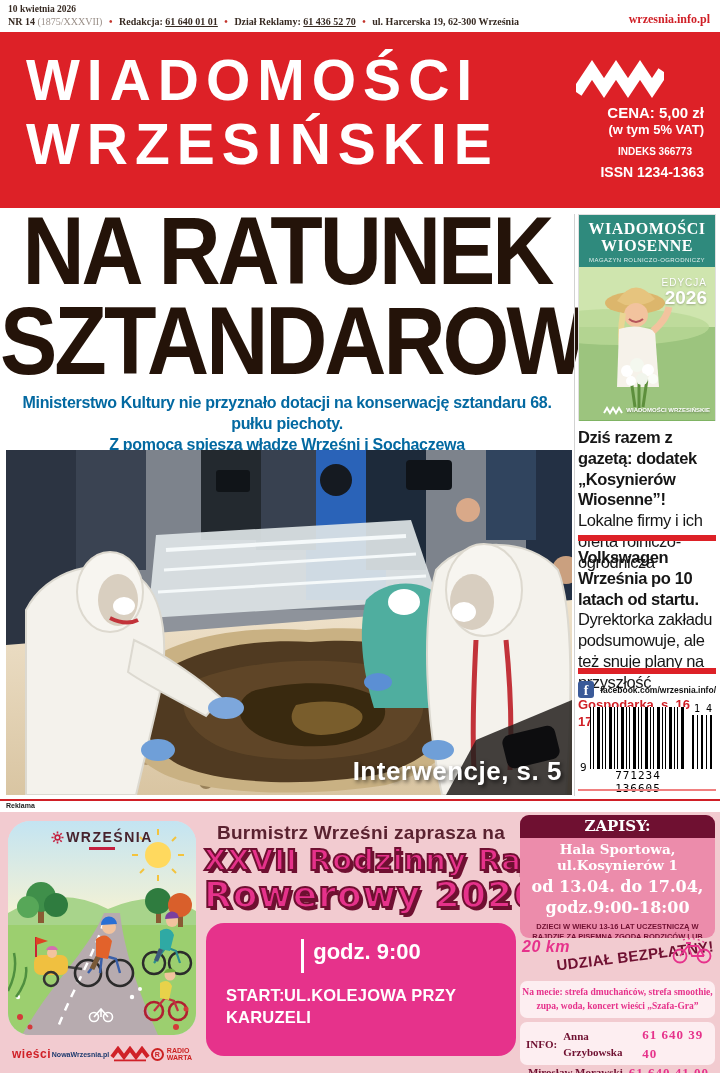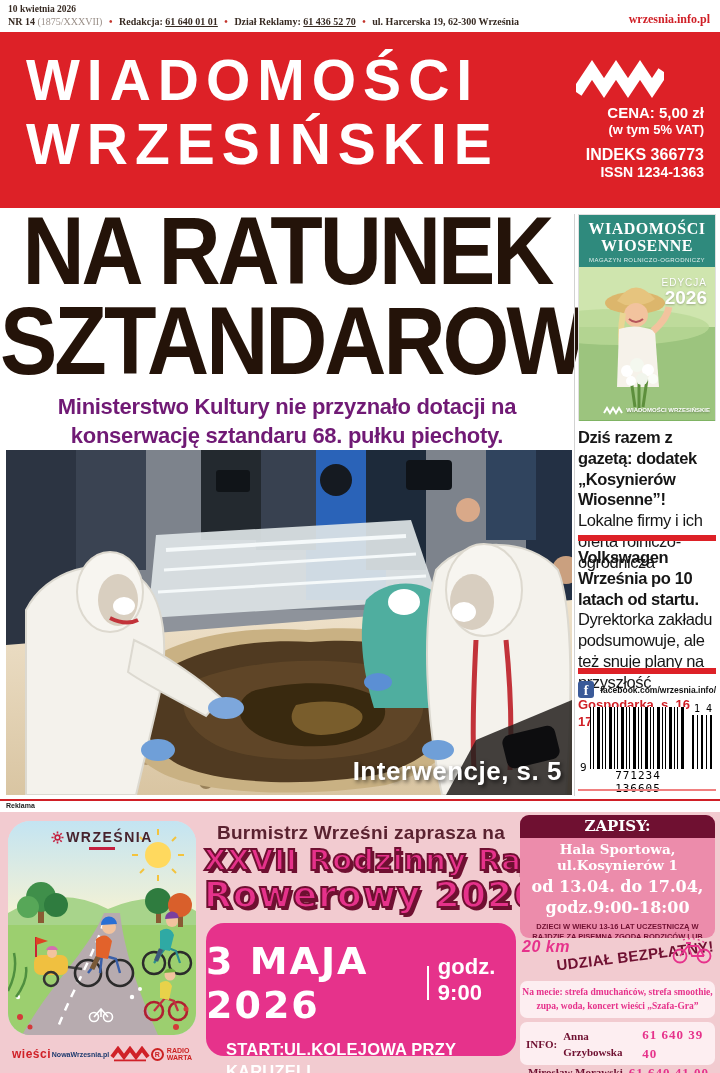--- a/index.html
+++ b/index.html
@@ -16,26 +16,26 @@
   .tb-row .phone { text-decoration:underline; }
   .tb-site { position:absolute; top:12px; right:10px; font:bold 12px "Liberation Serif", serif; color:#d01f26; }
 
   
   .masthead { position:absolute; top:32px; left:0; width:720px; height:176px; background:#dd2127; }
   .mh-title { position:absolute; top:16px; left:26px; color:#fff; font-weight:800; font-size:57px; line-height:1.13; letter-spacing:7px; font-family:"Liberation Sans", sans-serif; }
   .mh-right { position:absolute; top:0; right:16px; width:150px; height:176px; color:#fff; text-align:right; }
   .mh-zig { position:absolute; top:28px; right:40px; }
   .mh-price { position:absolute; top:72px; right:0; font-weight:bold; font-size:15px; }
   .mh-vat { position:absolute; top:90px; right:0; font-weight:bold; font-size:13px; }
-  .mh-indeks { position:absolute; top:114px; right:0; font-weight:bold; font-size:16px; }
+  .mh-indeks { position:absolute; top:114px; right:12px; font-weight:bold; font-size:10px; }
   .mh-issn { position:absolute; top:132px; right:0; font-weight:bold; font-size:14px; }
 
   
   .headline { position:absolute; top:206px; left:0; width:574px; text-align:center; color:#241309; font-weight:900; font-size:86px; line-height:0.93; letter-spacing:-3px; transform:scaleY(1.13); transform-origin:top center; font-family:"Liberation Sans", sans-serif; white-space:nowrap; }
-  .subhead { position:absolute; top:393px; left:0; width:574px; text-align:center; color:#701a75; font-weight:bold; font-size:22px; line-height:1.3; letter-spacing:-0.3px; }
+  .subhead { position:absolute; top:393px; left:0; width:574px; text-align:center; color:#0369a1; font-weight:bold; font-size:16px; line-height:1.3; letter-spacing:-0.3px; }
   .photo { position:absolute; top:450px; left:6px; width:566px; height:345px; overflow:hidden; background:#8e939b; }
   .photo-caption { position:absolute; right:10px; bottom:8px; color:#fff; font-weight:900; font-size:26px; letter-spacing:0.5px; text-shadow:2px 2px 4px rgba(0,0,0,.65); }
   .vrule { position:absolute; top:214px; left:574px; width:1px; height:582px; background:#d2d2d2; }
 
   
   .sidebar { position:absolute; top:0; left:578px; width:138px; }
   .cover { position:absolute; top:214px; left:0; width:138px; height:207px; border:1px solid #e0e0e0; background:#fff; }
   .cover-head { height:52px; background:#2f8a7d; color:#fff; text-align:center; padding-top:6px; }
   .cover-title { font-family:"Liberation Serif", serif; font-weight:bold; font-size:16px; line-height:1.05; letter-spacing:0.5px; }
   .cover-sub { font-size:6px; letter-spacing:0.4px; opacity:.85; margin-top:2px; }
@@ -429,21 +429,20 @@
         <div><span>RADIO</span><br><span>WARTA</span></div>
       </div>
     </div>
 
     <div class="ad-mid">
       <div class="ad-invite">Burmistrz Wrześni zaprasza na</div>
       <div class="bubble bubble1">XXVII  Rodzinny  Rajd</div>
       <div class="bubble bubble2">Rowerowy 2026</div>
       <div class="pinkbox">
         <div class="pb-daterow">
-          <span class="pb-date">3 MAJA 2026</span>
           <span class="pb-sep"></span>
           <span class="pb-time">godz. 9:00</span>
         </div>
         <div class="pb-lines">
           <div><span class="lbl">START:</span><span>UL.KOLEJOWA PRZY KARUZELI</span></div>
 
         </div>
       </div>
     </div>
 

